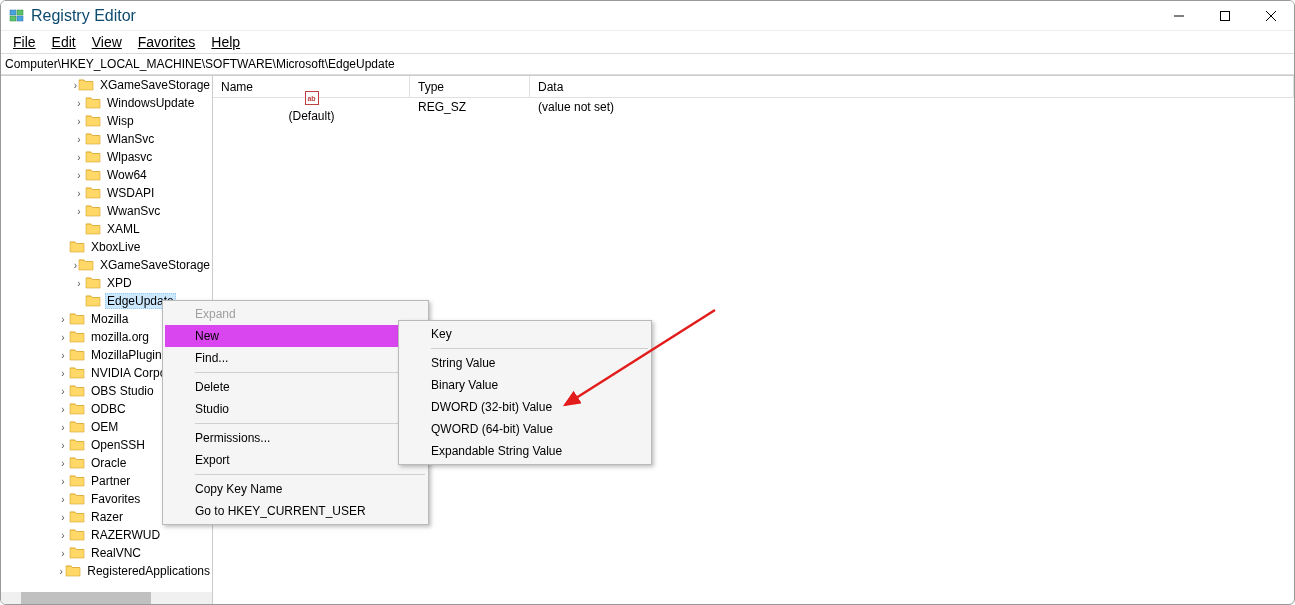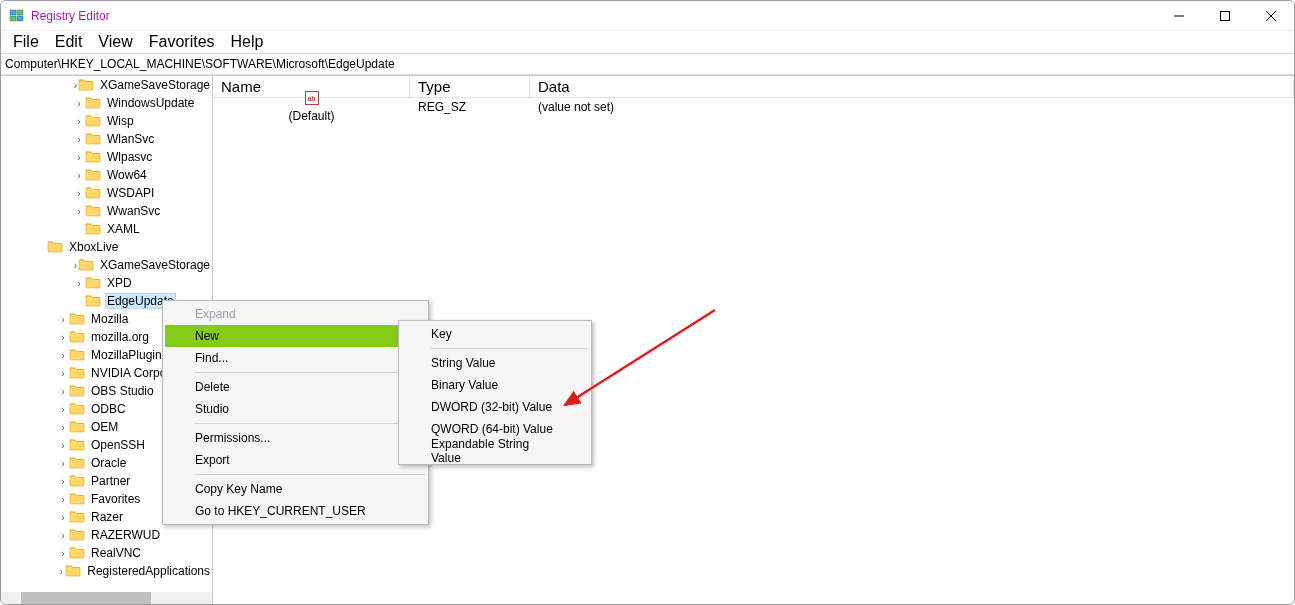--- a/index.html
+++ b/index.html
@@ -1,55 +1,55 @@
 <!DOCTYPE html>
 <html><head>
   <meta charset="utf-8">
   <style>
     * { margin: 0; padding: 0; box-sizing: border-box; font-family: "Segoe UI", Tahoma, sans-serif; font-size: 12px; }
     body { background: #fff; width: 1295px; height: 605px; overflow: hidden; position: relative; }
     .window-border { border: 1px solid #999; width: 1295px; height: 605px; display: flex; flex-direction: column; border-radius: 6px; overflow: hidden; }
     .title-bar { height: 30px; display: flex; align-items: center; padding: 0 0 0 8px; background: #fff; border-bottom: 1px solid #eee; }
     .title-bar .app-icon { width: 16px; height: 16px; margin-right: 6px; }
-    .title-bar .title { flex: 1; font-size: 12px; color: #a21caf; }
+    .title-bar .title { flex: 1; font-size: 16px; color: #0c4a6e; }
     .win-controls { display: flex; height: 100%; }
     .win-btn { width: 46px; height: 30px; display: flex; align-items: center; justify-content: center; cursor: pointer; }
     .menu-bar { height: 22px; display: flex; align-items: center; padding: 0 4px; background: #fff; gap: 0; }
-    .menu-item { padding: 2px 8px; cursor: pointer; font-size: 16px; }
+    .menu-item { padding: 2px 8px; cursor: pointer; font-size: 14px; text-decoration: underline; }
     .address-bar { height: 22px; border-top: 1px solid #dadce0; border-bottom: 1px solid #dadce0; display: flex; align-items: center; padding: 0 4px; }
     .address-text { font-size: 12px; width: 100%; border: none; outline: none; }
     .main-split { flex: 1; display: flex; border-top: 1px solid #ccc; min-height: 0; }
     .tree-pane { width: 212px; overflow: hidden; border-right: 1px solid #ccc; position: relative; }
     .tree-inner { position: absolute; top: 0; left: 0; right: 0; bottom: 0; overflow: hidden; }
     .tree-hscroll { position: absolute; bottom: 0; left: 0; right: 0; height: 12px; background: #f0f0f0; }
     .tree-hscroll .thumb { position: absolute; left: 20px; width: 130px; height: 12px; background: #c0c0c0; }
     .value-pane { flex: 1; display: flex; flex-direction: column; }
     .value-header { display: flex; height: 22px; align-items: center; border-bottom: 1px solid #e0e0e0; }
-    .value-header .col { padding: 0 8px; border-right: 1px solid #e0e0e0; font-size: 15px; color: #000; height: 100%; display: flex; align-items: center; }
+    .value-header .col { padding: 0 8px; border-right: 1px solid #e0e0e0; font-size: 12px; color: #000; height: 100%; display: flex; align-items: center; }
     .col-name { width: 197px; }
     .col-type { width: 120px; }
     .col-data { flex: 1; }
     .value-row { display: flex; height: 18px; align-items: center; }
     .value-row .cell { padding: 0 8px; font-size: 12px; display: flex; align-items: center; gap: 4px; }
     .value-row .cell-name { width: 197px; flex-direction: column; }
     .value-row .cell-type { width: 120px; }
     .value-row .cell-data { flex: 1; }
     .reg-sz-icon { width: 14px; height: 14px; border: 1px solid #c04040; display: flex; align-items: center; justify-content: center; font-size: 7px; color: #c04040; font-weight: bold; background: #fff; }
     .tree-row { display: flex; align-items: center; height: 18px; white-space: nowrap; font-size: 12px; cursor: pointer; }
     .tree-row .expander { width: 12px; text-align: center; color: #555; font-size: 10px; cursor: pointer; user-select: none; }
     .tree-row .folder { width: 16px; height: 14px; margin-right: 4px; }
     .tree-row.selected .label { background: #cce8ff; border: 1px dotted #99c9ef; padding: 0 1px; }
     .tree-row .label { padding: 0 2px; }
     .folder-svg { width: 16px; height: 13px; }
     .ctx-menu { position: absolute; background: #f5f5f5; border: 1px solid #bababa; box-shadow: 2px 2px 4px rgba(0,0,0,0.25); padding: 2px; z-index: 10; }
     .ctx-menu.first { left: 162px; top: 300px; width: 267px; }
-    .ctx-menu.second { left: 398px; top: 320px; width: 194px; }
+    .ctx-menu.second { left: 398px; top: 320px; width: 254px; }
     .ctx-item { height: 22px; display: flex; align-items: center; padding: 0 30px 0 30px; font-size: 12px; position: relative; cursor: pointer; }
     .ctx-item.disabled { color: #a0a0a0; cursor: default; }
-    .ctx-item.highlight { background: #84cc16; }
+    .ctx-item.highlight { background: #d946ef; }
     .ctx-item .arrow { position: absolute; right: 8px; font-size: 10px; }
     .ctx-sep { height: 1px; background: #d0d0d0; margin: 3px 1px 3px 30px; }
     .red-arrow { position: absolute; z-index: 20; pointer-events: none; }
   </style>
 </head>
 <body>
 
 <div class="window-border">
 
   <div class="title-bar">
@@ -162,21 +162,21 @@
             <span class="label">WwanSvc</span>
           </div>
           <div class="tree-row" style="padding-left: 72px;">
             <span class="expander" style="transform: none;"></span>
             <span class="folder"><svg class="folder-svg" viewBox="0 0 16 13">
                 <path d="M1 2 h5 l1.5 1.5 H15 V12 H1 Z" fill="#ffd868" stroke="#d6a429" stroke-width="0.6"></path>
                 <path d="M1 2 h5 l1.5 1.5 H15" fill="none" stroke="#d6a429" stroke-width="0.6"></path>
               </svg></span>
             <span class="label">XAML</span>
           </div>
-          <div class="tree-row" style="padding-left: 34px;">
+          <div class="tree-row" style="padding-left: 56px;">
             <span class="expander" style="transform: none;"></span>
             <span class="folder"><svg class="folder-svg" viewBox="0 0 16 13">
                 <path d="M1 2 h5 l1.5 1.5 H15 V12 H1 Z" fill="#ffd868" stroke="#d6a429" stroke-width="0.6"></path>
                 <path d="M1 2 h5 l1.5 1.5 H15" fill="none" stroke="#d6a429" stroke-width="0.6"></path>
               </svg></span>
             <span class="label">XboxLive</span>
           </div>
           <div class="tree-row" style="padding-left: 72px;">
             <span class="expander" style="transform: none;">›</span>
             <span class="folder"><svg class="folder-svg" viewBox="0 0 16 13">

